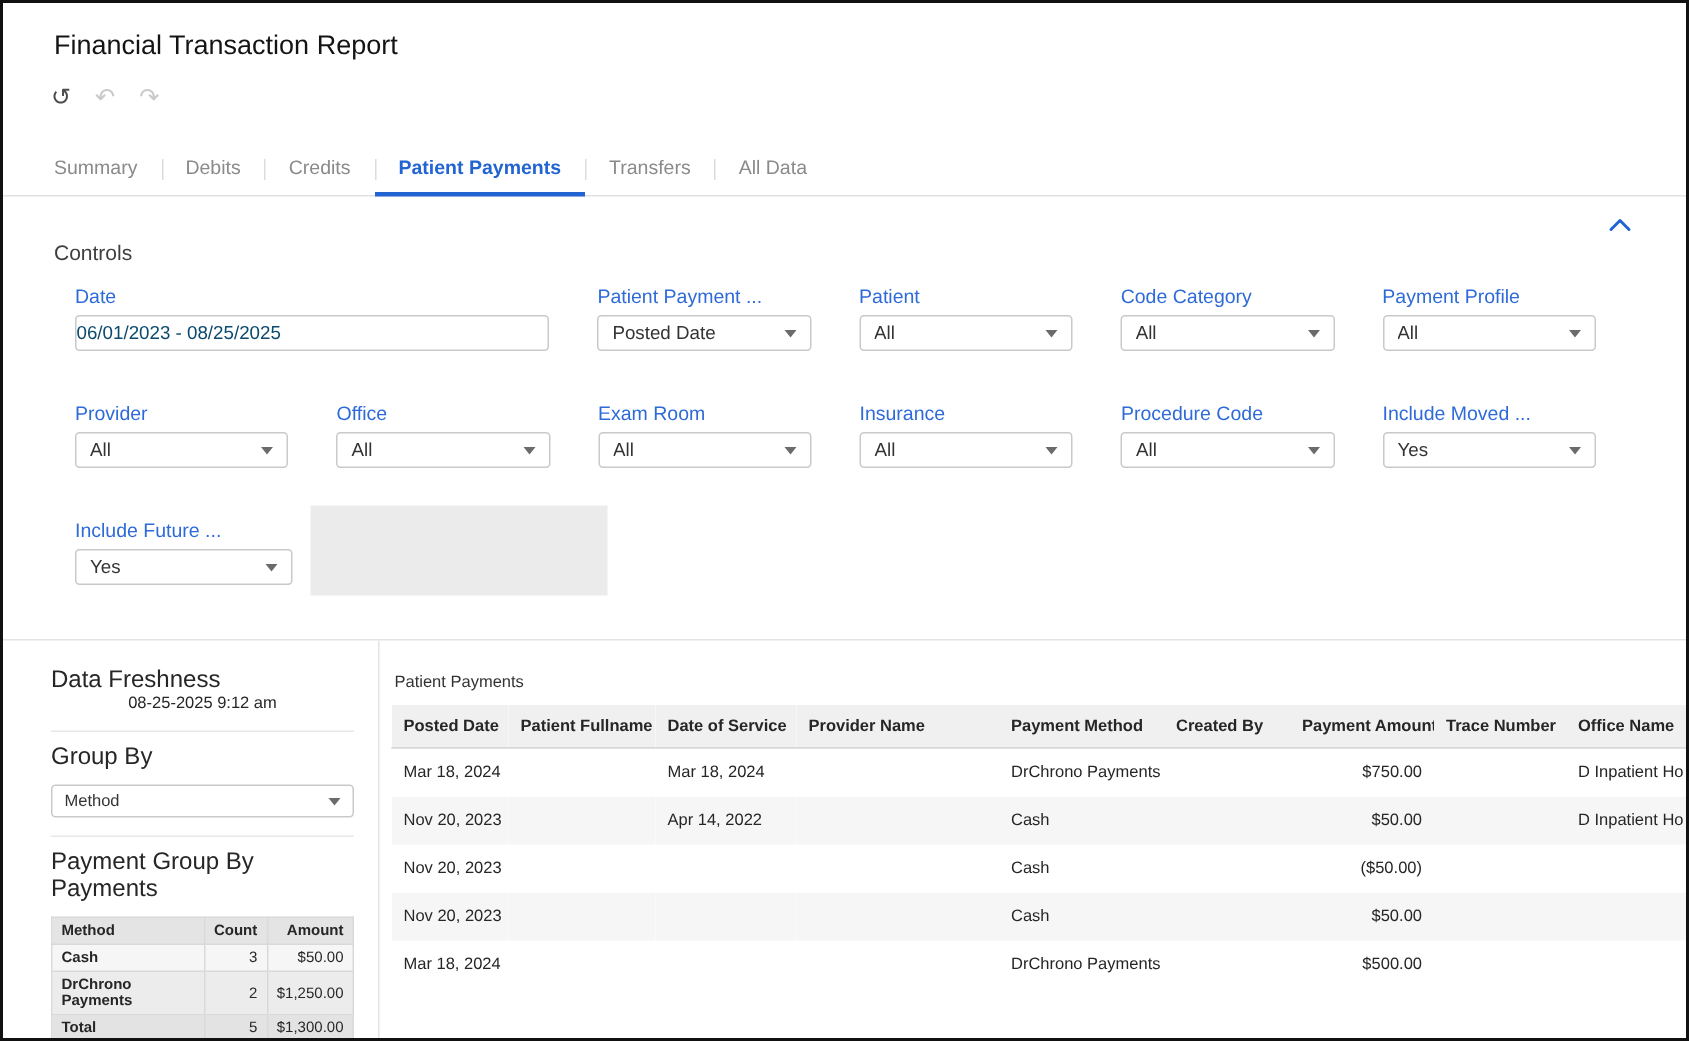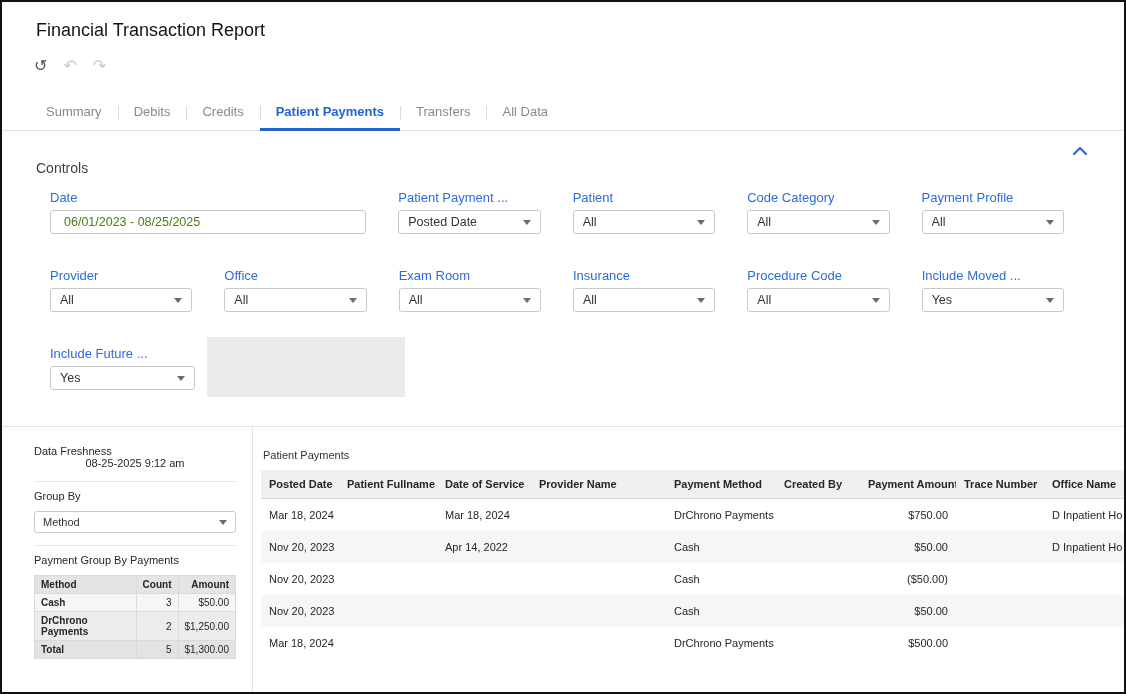--- a/index.html
+++ b/index.html
@@ -29,21 +29,21 @@
     display: flex; gap: 16px; align-items: center;
   }
   .tool-icon { font-size: 16px; line-height: 16px; cursor: pointer; }
   .tool-icon.enabled { color: #4d4d4d; }
   .tool-icon.disabled { color: #c9c9c9; }
 
   
   .tabs {
     position: absolute; left: 0; right: 0; top: 96px;
     display: flex; align-items: flex-end;
-    padding-left: 28px;
+    padding-left: 18px;
     border-bottom: 1px solid #e2e2e2;
   }
   .tab {
     position: relative;
     padding: 6px 16px 11px;
     font-size: 13px; color: #8a8a8a;
     cursor: pointer; white-space: nowrap;
   }
   .tab + .tab::before {
     content: ''; position: absolute; left: 0; top: 8px;
@@ -81,42 +81,42 @@
     font-size: 12.5px; color: #333; cursor: pointer;
   }
   .field .value { overflow: hidden; white-space: nowrap; }
   .caret {
     width: 0; height: 0; flex: 0 0 auto; margin-left: 6px;
     border-left: 4px solid transparent; border-right: 4px solid transparent;
     border-top: 5px solid #6b6b6b;
   }
   input.field-input {
     width: 100%; height: 24px; border: 1px solid #c9c9c9; border-radius: 3px;
-    padding: 0 13px; font-size: 12.5px; color: #4d7c0f;
+    padding: 0 0; font-size: 12.5px; color: #0c4a6e;
     font-family: "Liberation Sans", sans-serif; outline: none;
   }
   .skeleton-block {
     position: absolute; left: 157px; top: 147px;
     width: 198px; height: 60px; background: #ebebeb;
   }
 
   
   .bottom {
     position: absolute; left: 0; right: 0; top: 424px; bottom: 0;
     border-top: 1px solid #e3e3e3;
     display: flex;
   }
   .left-panel {
     width: 251px; flex: 0 0 251px;
     border-right: 1px solid #e3e3e3;
     padding: 10px 16px 0 32px;
   }
   .panel-section { padding: 8px 0 12px; border-bottom: 1px solid #e8e8e8; }
   .panel-section:last-child { border-bottom: none; }
-  .panel-label { font-size: 11px; color: #262626; }
+  .panel-label { font-size: 16px; color: #262626; }
   .freshness-value { font-size: 11px; color: #262626; text-align: center; }
   .select-sm {
     margin-top: 9px; height: 22px; border: 1px solid #c9c9c9; border-radius: 3px;
     display: flex; align-items: center; justify-content: space-between;
     padding: 0 8px; font-size: 11px; color: #333; background: #fff; cursor: pointer;
   }
 
   .summary-table { width: 100%; border-collapse: collapse; margin-top: 9px; font-size: 10px; }
   .summary-table th, .summary-table td {
     border: 1px solid #d9d9d9; padding: 3px 6px; text-align: left; color: #262626;

